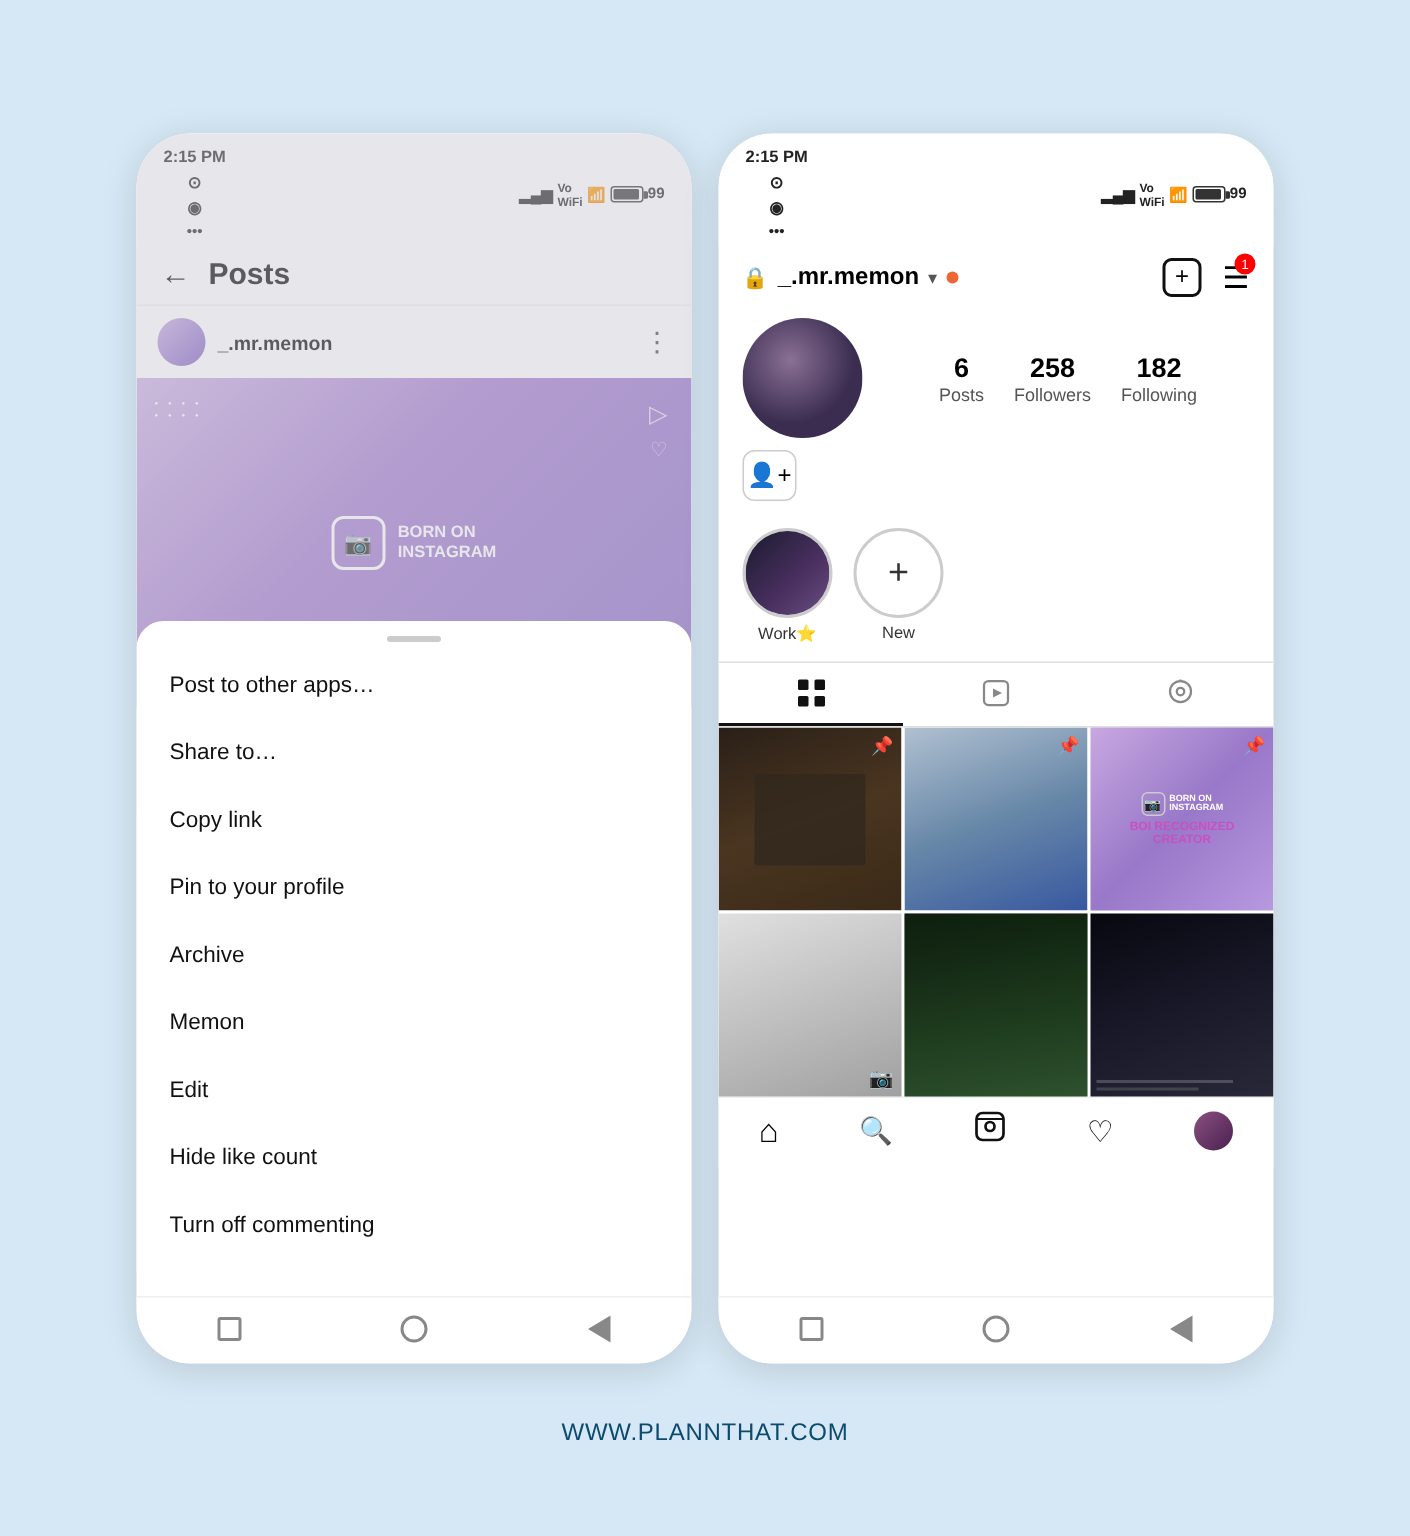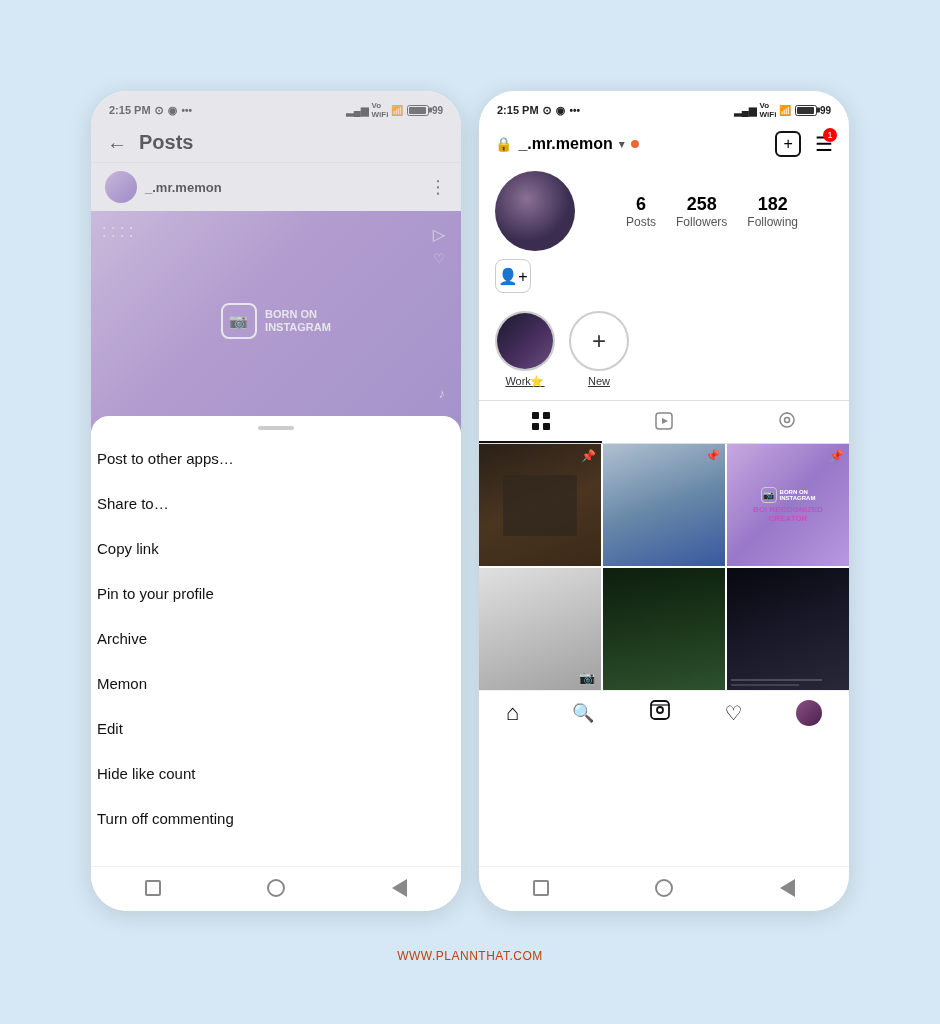--- a/index.html
+++ b/index.html
@@ -39,21 +39,21 @@
     .status-bar {
       display: flex;
       justify-content: space-between;
       align-items: center;
       padding: 10px 18px 4px;
       font-size: 11px;
       font-weight: 600;
       color: #222;
       background: #fff;
     }
-    .status-bar-left { display: flex; align-items: center; gap: 4px; }
+    .status-bar-left { display: flex; align-items: center; gap: 4px; flex-direction: column; }
     .status-bar-right { display: flex; align-items: center; gap: 3px; font-size: 10px; }
     .battery-icon {
       width: 22px; height: 11px; border: 1.5px solid #333; border-radius: 2.5px;
       position: relative; display: inline-flex; align-items: center;
     }
     .battery-icon::after {
       content: ''; position: absolute; right: -4px; top: 50%; transform: translateY(-50%);
       width: 2.5px; height: 5px; background: #333; border-radius: 0 1px 1px 0;
     }
     .battery-fill {
@@ -136,21 +136,21 @@
       background: #fff;
       border-radius: 18px 18px 0 0;
       z-index: 10;
       padding-bottom: 10px;
     }
     .sheet-handle {
       width: 36px; height: 4px; background: #ccc; border-radius: 2px;
       margin: 10px auto 6px;
     }
     .sheet-item {
-      padding: 14px 6px;
+      padding: 14px 22px;
       font-size: 15px;
       color: #111;
       cursor: pointer;
       border: none; background: none; width: 100%; text-align: left;
     }
     
     .phone-nav {
       display: flex; justify-content: space-around; align-items: center;
       padding: 10px 0 12px;
       background: #fff;
@@ -250,21 +250,21 @@
     }
     .highlight-circle-inner {
       width: 100%; height: 100%;
       background: linear-gradient(135deg, #1a1a2e, #4a3060 60%, #6a5080);
     }
     .highlight-plus-circle {
       width: 60px; height: 60px; border-radius: 50%; border: 2px solid #ccc;
       display: flex; align-items: center; justify-content: center;
       font-size: 24px; color: #333; cursor: pointer; margin: 0 auto 4px;
     }
-    .highlight-label { font-size: 11px; color: #333; text-decoration: underline; }
+    .highlight-label { font-size: 11px; color: #333; }
     
     .tabs-row {
       display: flex; border-top: 1px solid #ddd; border-bottom: 1px solid #ddd;
     }
     .tab-icon {
       flex: 1; padding: 10px 0; display: flex; justify-content: center; align-items: center;
       cursor: pointer; border-bottom: 2px solid transparent;
     }
     .tab-icon.active { border-bottom: 2px solid #111; }
     
@@ -295,22 +295,22 @@
     .bnav-icon { font-size: 22px; cursor: pointer; }
     .bnav-profile {
       width: 26px; height: 26px; border-radius: 50%;
       background: linear-gradient(135deg, #8a5080, #4a2050);
       cursor: pointer;
     }
     
     .footer {
       text-align: right;
       padding: 18px 0 10px;
-      font-size: 12px;
-      color: #c2410c;
+      font-size: 16px;
+      color: #0c4a6e;
       letter-spacing: 0.5px;
       font-weight: 500;
     }
     
     .thumb-design {
       width: 100%; height: 100%; display: flex; flex-direction: column;
       align-items: center; justify-content: center; gap: 3px; padding: 8px;
     }
     .thumb-boi-text {
       font-size: 8px; font-weight: 900; color: #c850c0;

